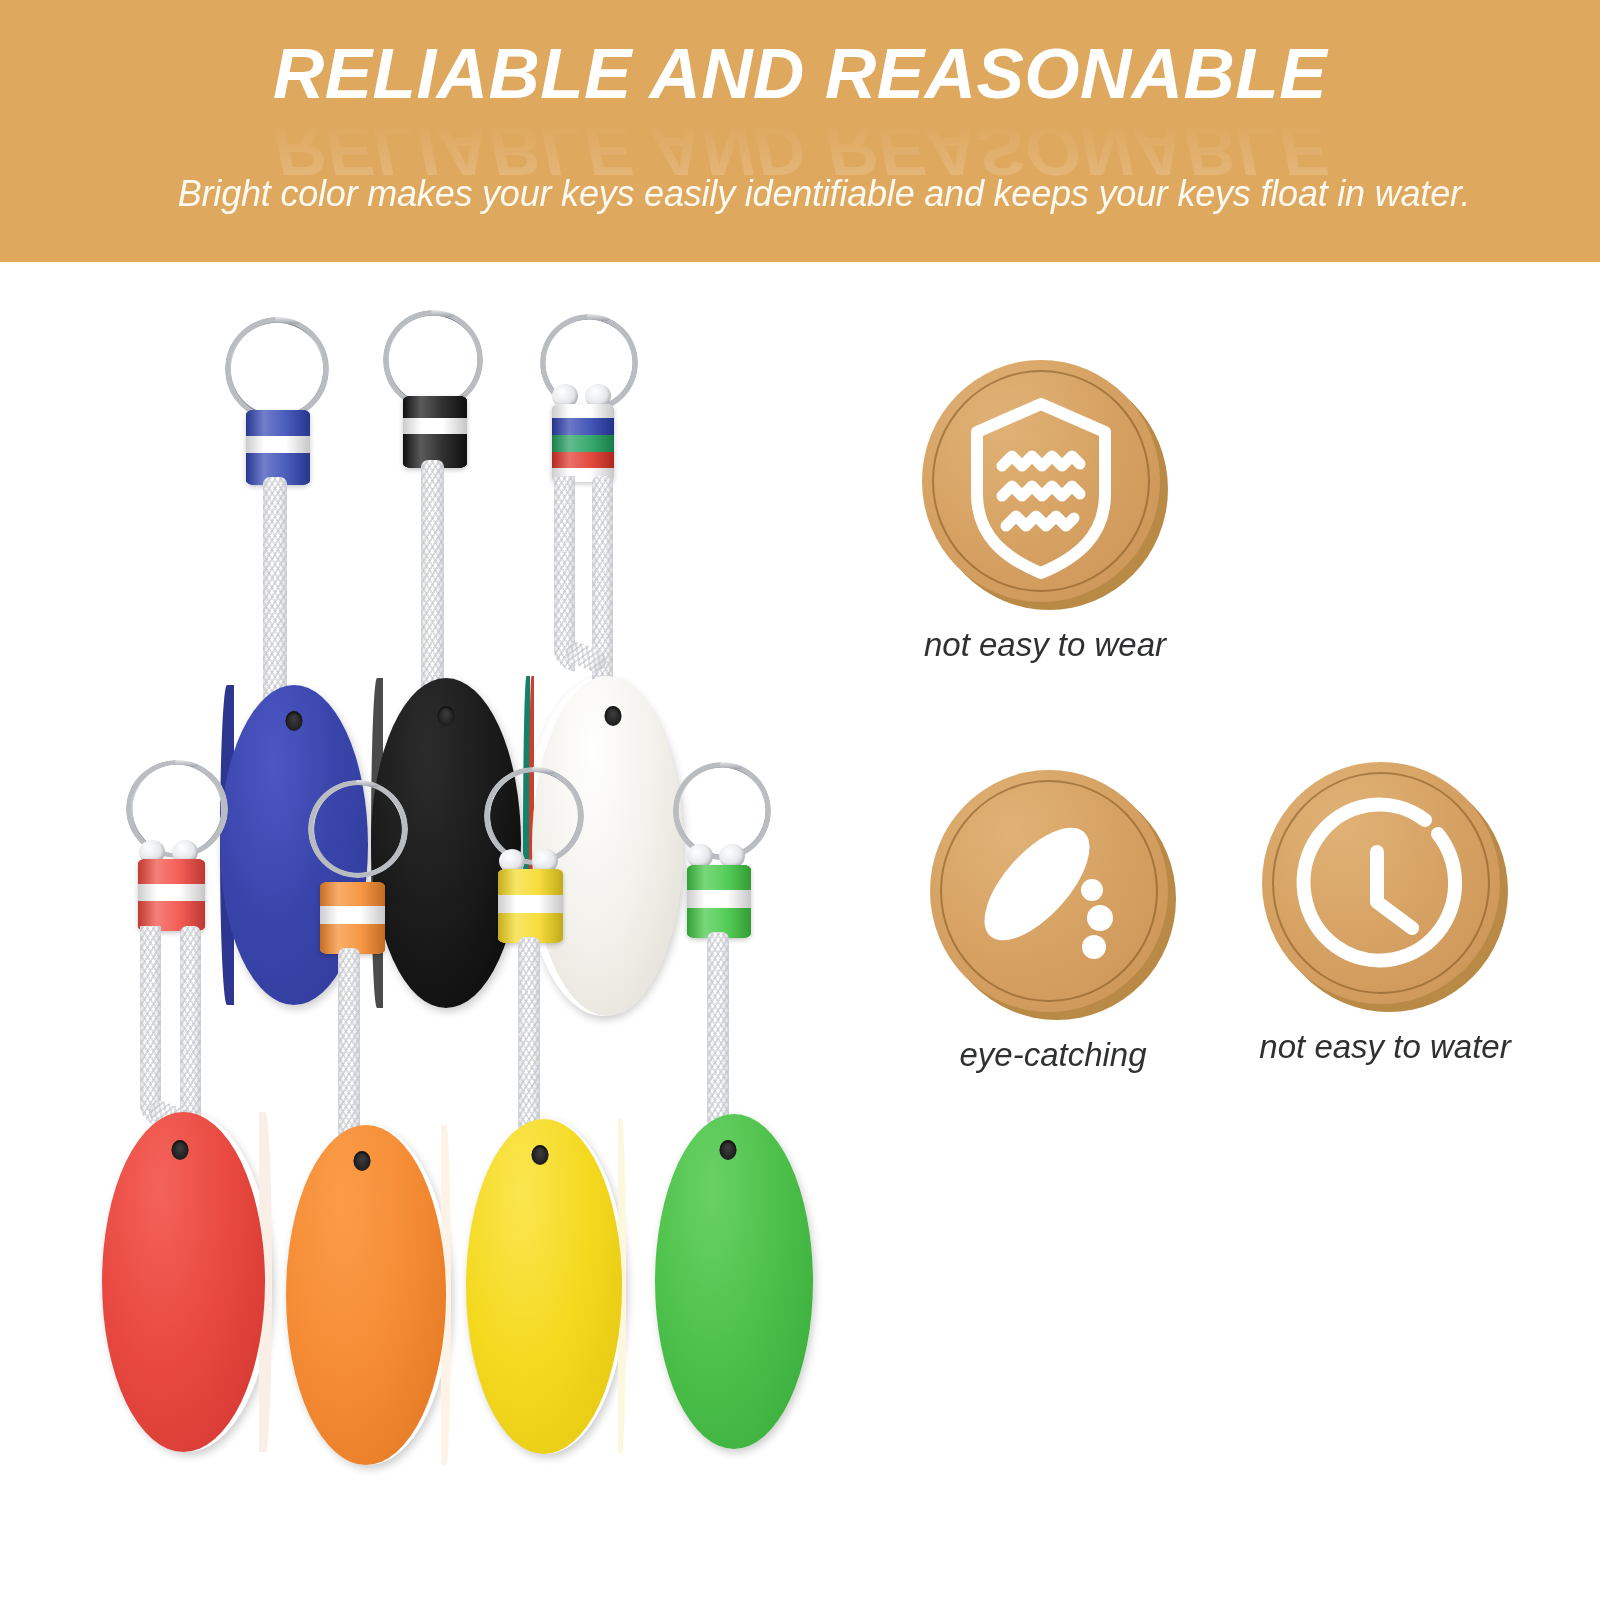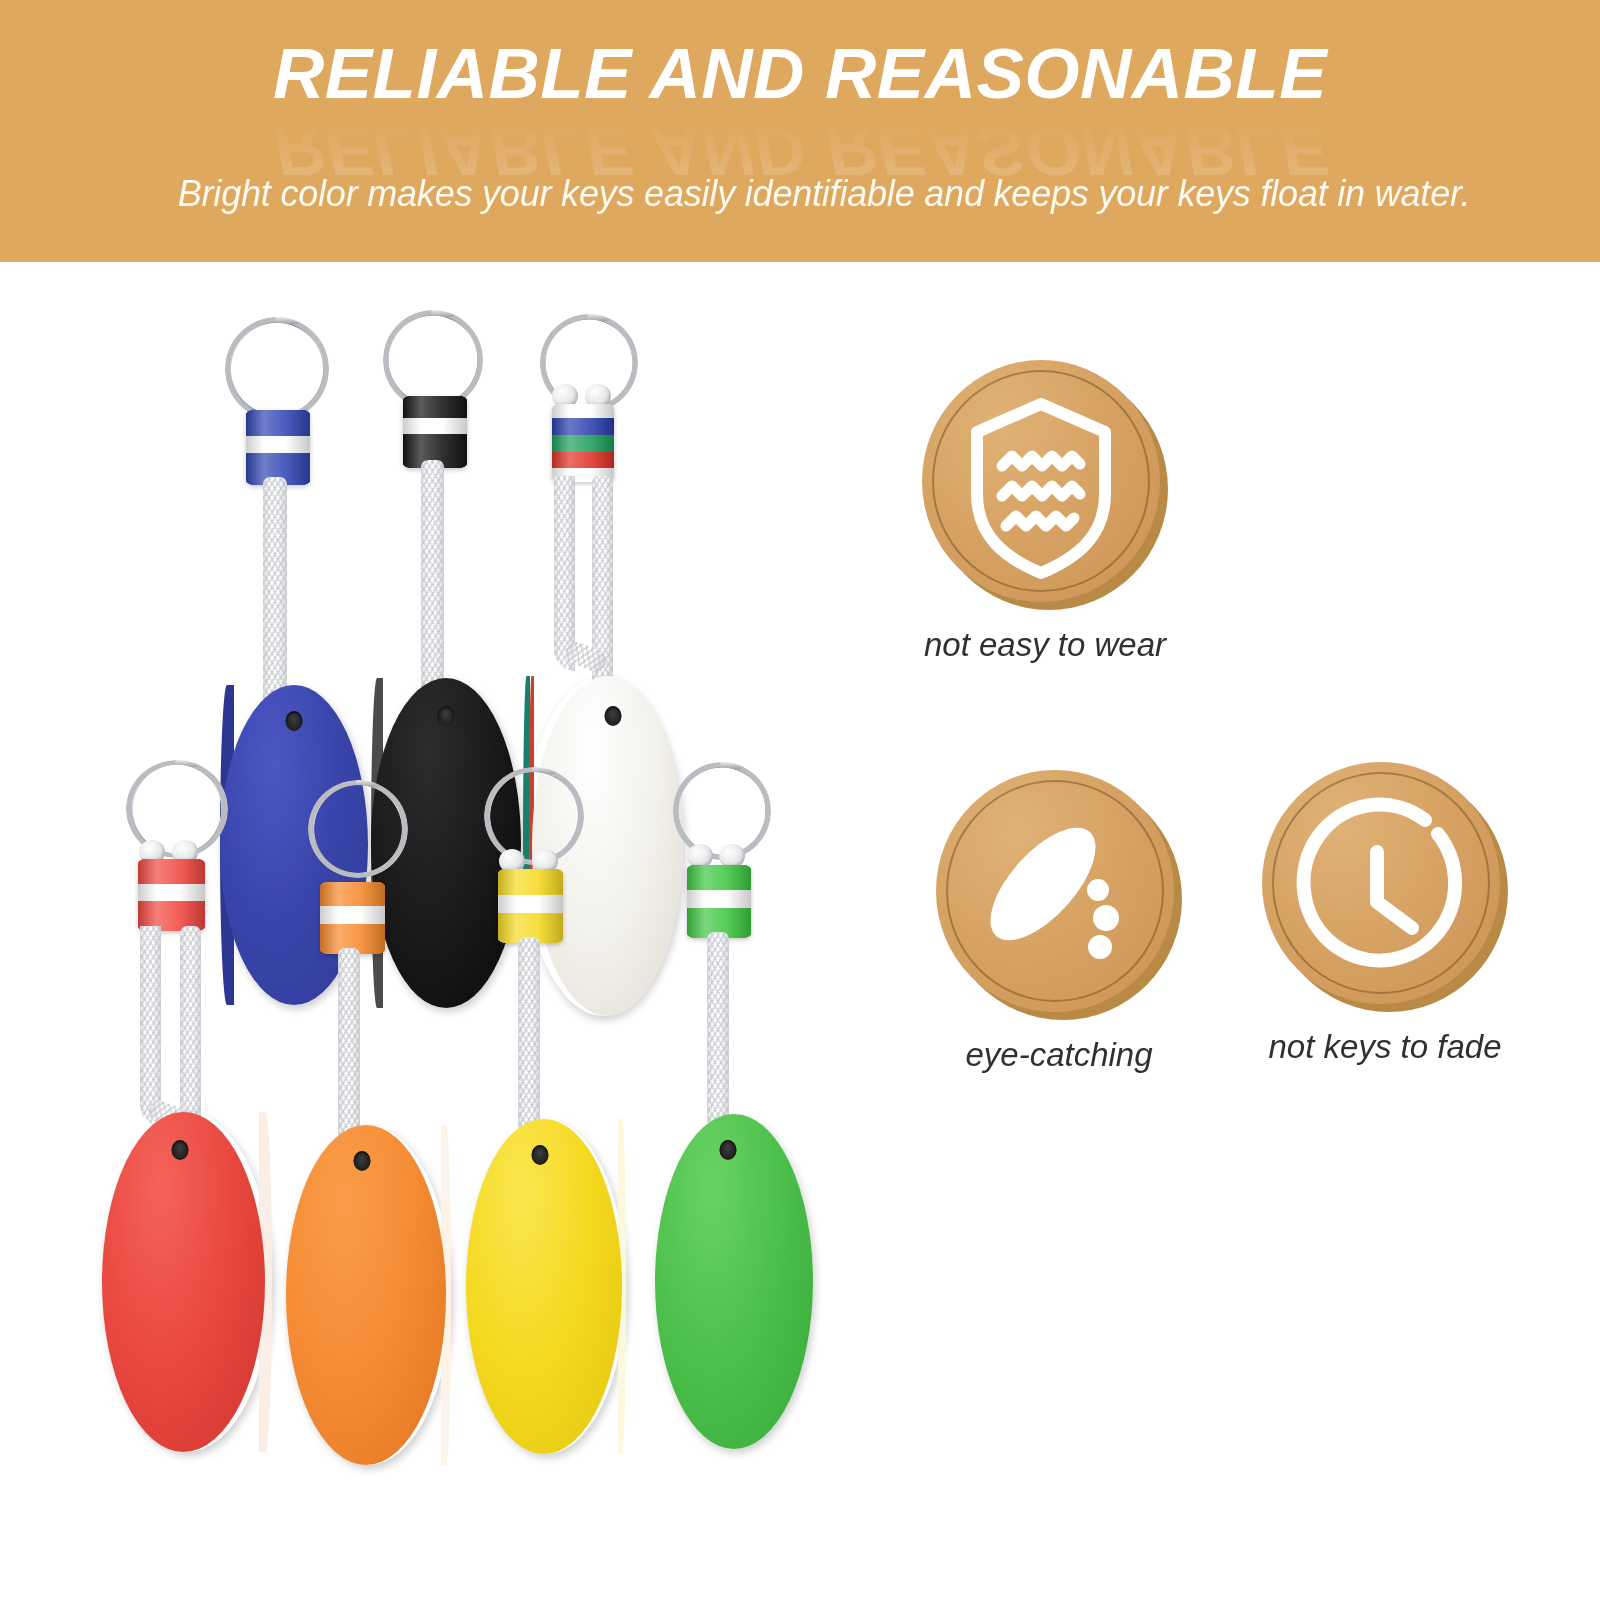--- a/index.html
+++ b/index.html
@@ -348,21 +348,21 @@
         <path d="M119 44 L183 72 L183 134 C183 176 155 198 119 213 C83 198 55 176 55 134 L55 72 Z" fill="none" stroke="#ffffff" stroke-width="12" stroke-linejoin="round"></path>
         <path d="M80 106 L90 96 L100 106 L110 96 L120 106 L130 96 L140 106 L150 96 L158 104" fill="none" stroke="#ffffff" stroke-width="11" stroke-linecap="round" stroke-linejoin="round"></path>
         <path d="M80 136 L90 126 L100 136 L110 126 L120 136 L130 126 L140 136 L150 126 L158 134" fill="none" stroke="#ffffff" stroke-width="11" stroke-linecap="round" stroke-linejoin="round"></path>
         <path d="M84 166 L94 156 L104 166 L114 156 L124 166 L134 156 L144 166 L152 158" fill="none" stroke="#ffffff" stroke-width="11" stroke-linecap="round" stroke-linejoin="round"></path>
       </svg>
     </div>
     <div class="feature-label">not easy to wear</div>
   </div>
 
 
-  <div class="feature" style="left:14px; top:470px;">
+  <div class="feature" style="left:8px; top:470px;">
     <div class="badge">
       <div class="disc-shadow"></div>
       <div class="disc"></div>
       <div class="disc-inner-ring"></div>
       <svg viewBox="0 0 238 242">
         <ellipse cx="107" cy="114" rx="32" ry="70" fill="#ffffff" transform="rotate(42 107 114)"></ellipse>
         <path d="M62 162 L72 150 L78 166 Z" fill="#ffffff"></path>
         <circle cx="162" cy="120" r="11" fill="#ffffff"></circle>
         <circle cx="170" cy="148" r="13" fill="#ffffff"></circle>
         <circle cx="164" cy="177" r="12" fill="#ffffff"></circle>
@@ -374,18 +374,18 @@
   <div class="feature" style="left:340px; top:462px;">
     <div class="badge">
       <div class="disc-shadow"></div>
       <div class="disc"></div>
       <div class="disc-inner-ring"></div>
       <svg viewBox="0 0 238 242">
         <path d="M163 58 A76 78 0 1 0 180 165 A76 78 0 0 0 176 72" fill="none" stroke="#ffffff" stroke-width="14" stroke-linecap="round"></path>
         <path d="M115 90 L115 140 L150 166" fill="none" stroke="#ffffff" stroke-width="14" stroke-linecap="round" stroke-linejoin="round"></path>
       </svg>
     </div>
-    <div class="feature-label">not keys to fade</div>
+    <div class="feature-label">not easy to water</div>
   </div>
 
 
 
 </div>
 
 </body></html>

